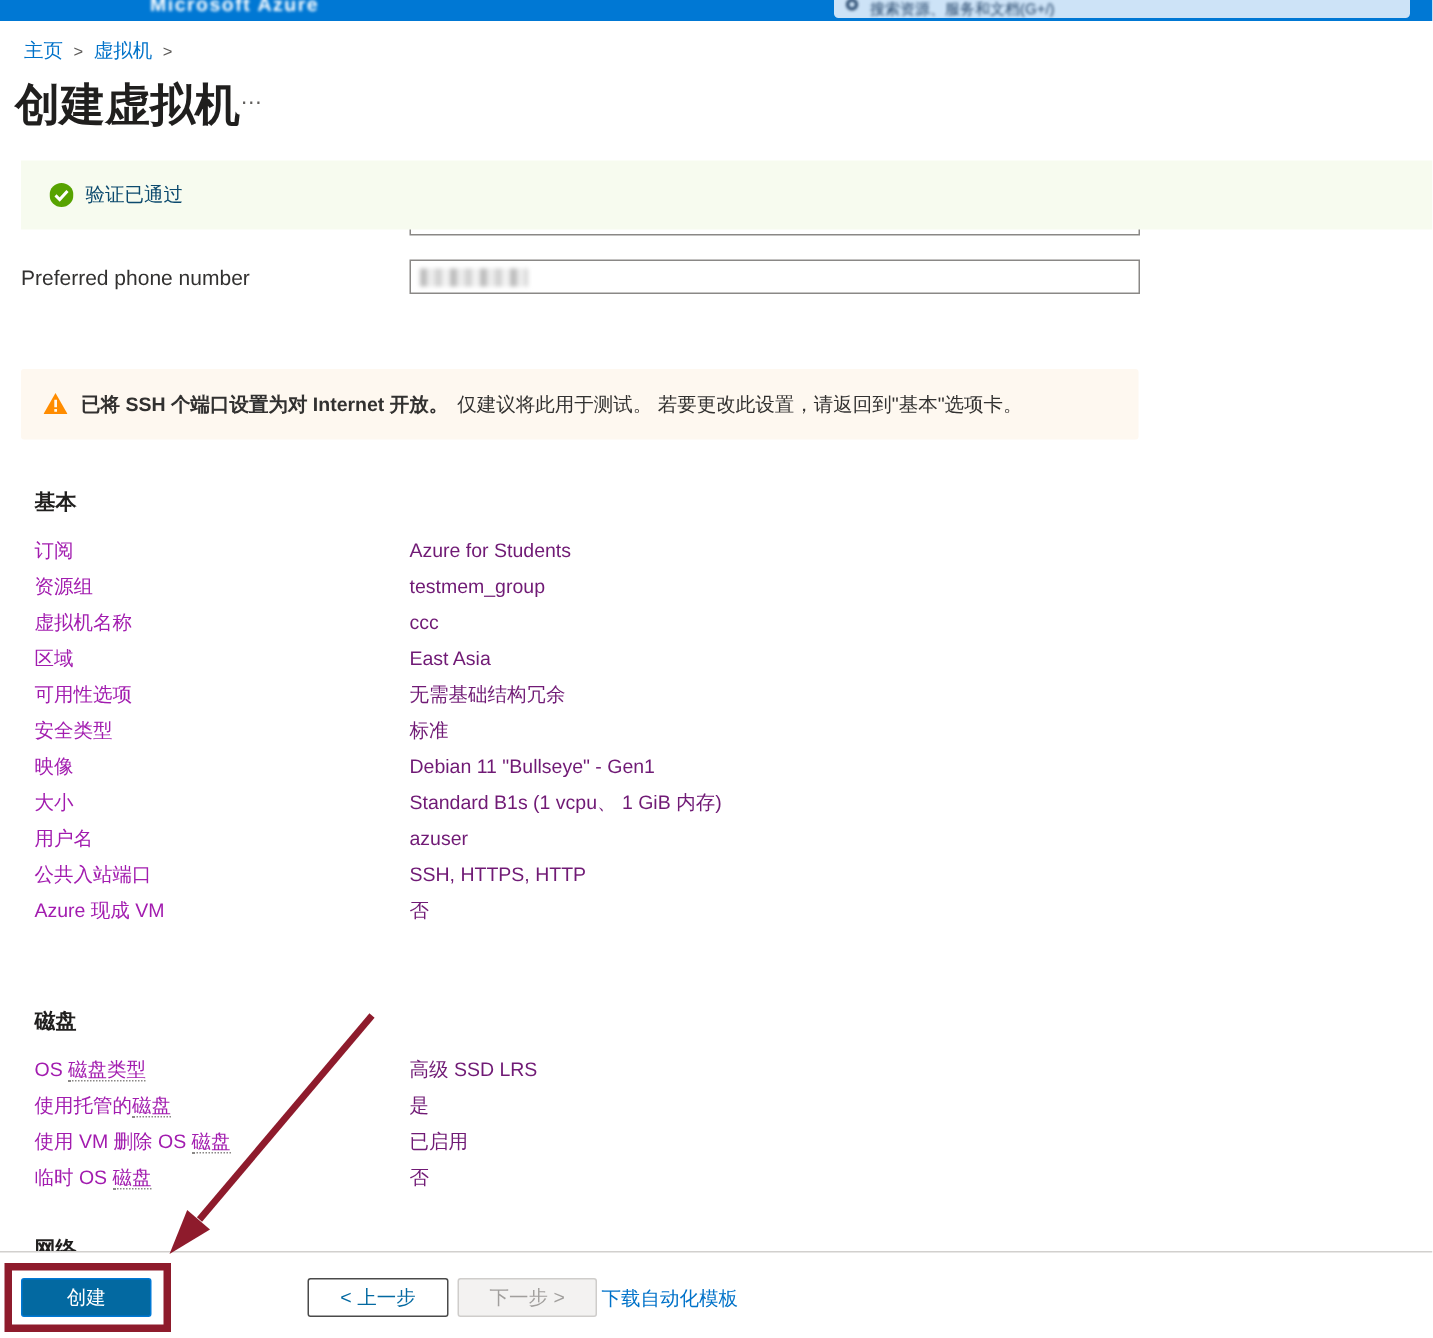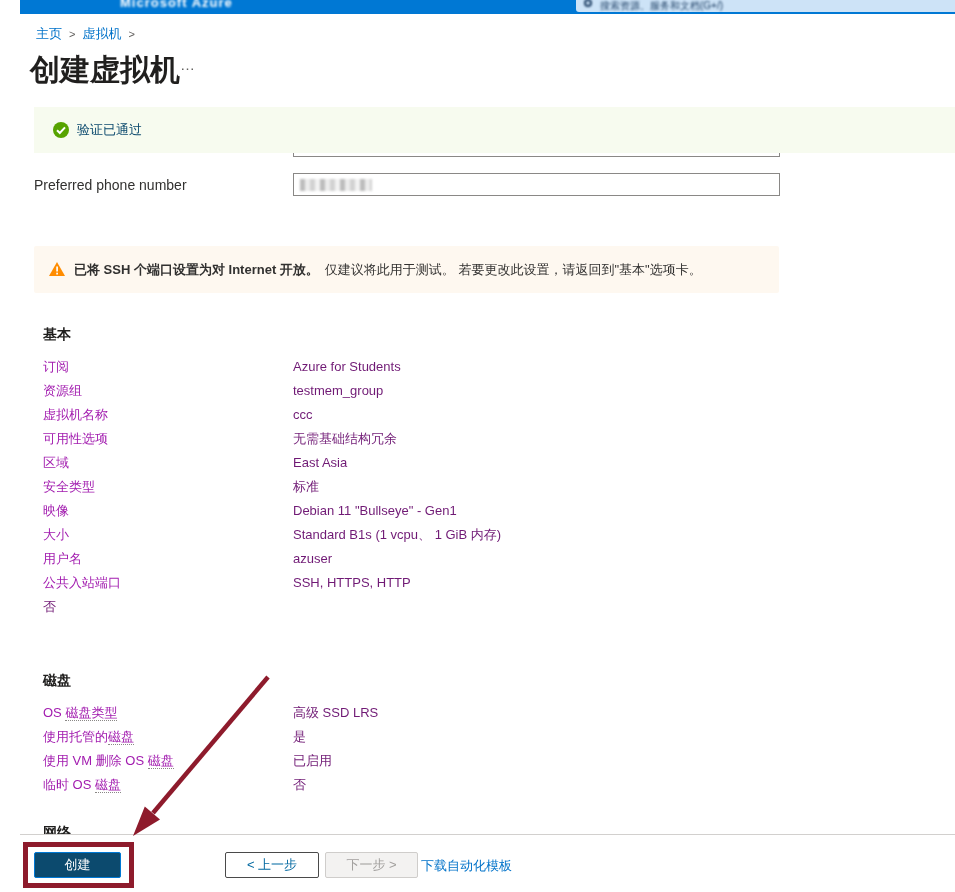--- a/index.html
+++ b/index.html
@@ -1,18 +1,18 @@
 <!DOCTYPE html>
 <html><head>
 <meta charset="utf-8">
 <style>
   * { margin:0; padding:0; box-sizing:border-box; }
   html,body { width:955px; height:892px; background:#fff; overflow:hidden;
               font-family:"Liberation Sans","DejaVu Sans",sans-serif; }
-  #stage { position:relative; width:794px; height:892px; background:#fff;margin-left:20px; }
+  #stage { position:relative; width:794px; height:892px; background:#fff; }
 
   
   .topbar { position:absolute; left:0; top:0; width:955px; height:14px; background:#0078d4; overflow:hidden; z-index:35; }
   .brand { position:absolute; left:100px; top:-5px; color:#fff; font-size:13px; font-weight:bold;
            letter-spacing:1px; filter:blur(1.2px); white-space:nowrap; }
   .searchbox { position:absolute; left:556px; top:-12px; width:384px; height:24px; background:#cde3f7;
                border-radius:3px; overflow:hidden; }
   .searchtext { position:absolute; left:24px; top:11px; color:#1d3e63; font-size:10px;
                 filter:blur(1.1px); white-space:nowrap; }
   .searchglyph { position:absolute; left:8px; top:11px; width:8px; height:8px; border:2px solid #1d3e63;
@@ -54,21 +54,21 @@
   .row { display:flex; line-height:24px; font-size:13px; }
   .rlabel { width:250px; color:#a21caf; }
   .rvalue { color:#701a75; }
   .term { border-bottom:1px dotted #8a8886; }
 
   #sec-network { top:824px; z-index:8; }
 
   
   .footer { position:absolute; left:0; top:834px; width:955px; height:58px; background:#fff;
             border-top:1px solid #d2d0ce; z-index:40; }
-  .btn-create { position:absolute; left:14px; top:17px; width:87px; height:26px; background:#0c4a6e;
+  .btn-create { position:absolute; left:14px; top:17px; width:87px; height:26px; background:#0369a1;
                 color:#fff; font-size:13px; border:1px solid #0078d4; border-radius:2px; cursor:pointer;
                 font-family:inherit; }
   .btn-prev { position:absolute; left:205px; top:17px; width:94px; height:26px; background:#fff;
               color:#0369a1; font-size:13px; border:1px solid #4a4a4a; border-radius:2px; cursor:pointer;
               font-family:inherit; }
   .btn-next { position:absolute; left:305px; top:17px; width:93px; height:26px; background:#f3f2f1;
               color:#a19f9d; font-size:13px; border:1px solid #cfcdcb; border-radius:2px;
               font-family:inherit; }
   .link-template { position:absolute; left:401px; top:22px; font-size:13px; color:#0072c9;
                    text-decoration:none; cursor:pointer; }
@@ -133,48 +133,49 @@
         </div>
       <div class="row">
           <div class="rlabel">资源组</div>
           <div class="rvalue">testmem_group</div>
         </div>
       <div class="row">
           <div class="rlabel">虚拟机名称</div>
           <div class="rvalue">ccc</div>
         </div>
       <div class="row">
+          <div class="rlabel">区域</div>
+          <div class="rvalue">East Asia</div>
+        </div>
+      <div class="row">
           <div class="rlabel">可用性选项</div>
           <div class="rvalue">无需基础结构冗余</div>
         </div>
       <div class="row">
-          <div class="rlabel">区域</div>
-          <div class="rvalue">East Asia</div>
-        </div>
-      <div class="row">
           <div class="rlabel">安全类型</div>
           <div class="rvalue">标准</div>
         </div>
       <div class="row">
           <div class="rlabel">映像</div>
           <div class="rvalue">Debian 11 "Bullseye" - Gen1</div>
         </div>
       <div class="row">
           <div class="rlabel">大小</div>
           <div class="rvalue">Standard B1s (1 vcpu、 1 GiB 内存)</div>
         </div>
       <div class="row">
           <div class="rlabel">用户名</div>
           <div class="rvalue">azuser</div>
         </div>
       <div class="row">
           <div class="rlabel">公共入站端口</div>
           <div class="rvalue">SSH, HTTPS, HTTP</div>
         </div>
       <div class="row">
+          <div class="rlabel">Azure 现成 VM</div>
           <div class="rvalue">否</div>
         </div>
     </div>
   </div>
 
   <div class="section" id="sec-disks" style="top:672px;">
     <h2>磁盘</h2>
     <div class="rows">
       <div class="row">
         <div class="rlabel"><span>OS </span><span class="term">磁盘类型</span></div>

